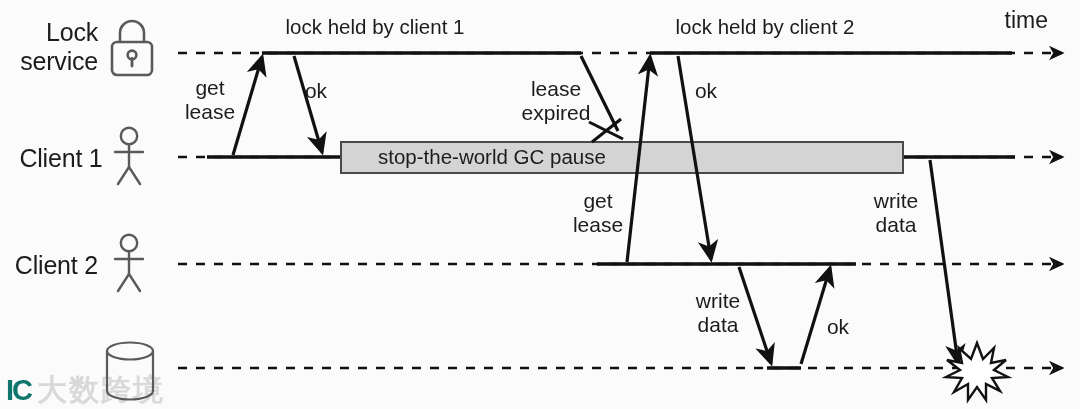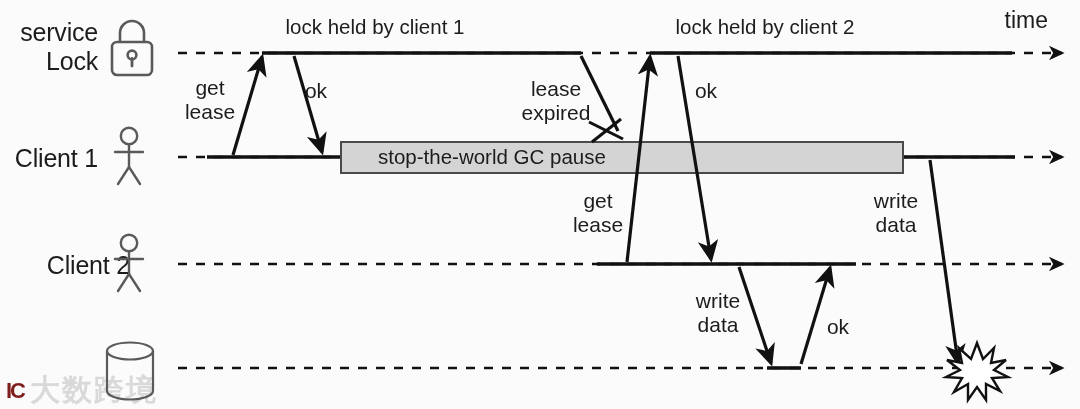--- a/index.html
+++ b/index.html
@@ -56,36 +56,36 @@
     font-size: 30px;
     color: #d9d9d9;
     font-weight: bold;
     letter-spacing: 2px;
     user-select: none;
     display: flex;
     align-items: center;
     gap: 6px;
   }
   .wm-logo {
-    font-size: 22px;
-    color: #7f1d1d;
+    font-size: 29px;
+    color: #0f766e;
     letter-spacing: -2px;
     text-align: center;
   }
 </style>
 </head>
 <body>
 
 <div id="canvas">
 
-  <div class="lane-label" style="left:0px; top:18px; width:98px;"><div>service</div><div>Lock</div></div>
+  <div class="lane-label" style="left:0px; top:18px; width:98px;"><div>Lock</div><div>service</div></div>
 
-  <div class="lane-label" style="left:0px; top:144px; width:98px;"><div>Client 1</div></div>
+  <div class="lane-label" style="left:12px; top:144px; width:98px;text-align:center;"><div>Client 1</div></div>
 
-  <div class="lane-label" style="left:0px; top:251px; width:98px;margin-left:32px;"><div>Client 2</div></div>
+  <div class="lane-label" style="left:0px; top:251px; width:98px;"><div>Client 2</div></div>
 
 
   <div class="watermark">
     <span class="wm-logo">IC</span>
     <span>大数跨境</span>
   </div>
 
   <svg id="diagram-svg" viewBox="0 0 1080 409">
     <defs>
       <marker id="arrow-solid" viewBox="0 0 12 12" refX="10" refY="6" markerWidth="7" markerHeight="7" orient="auto-start-reverse">

